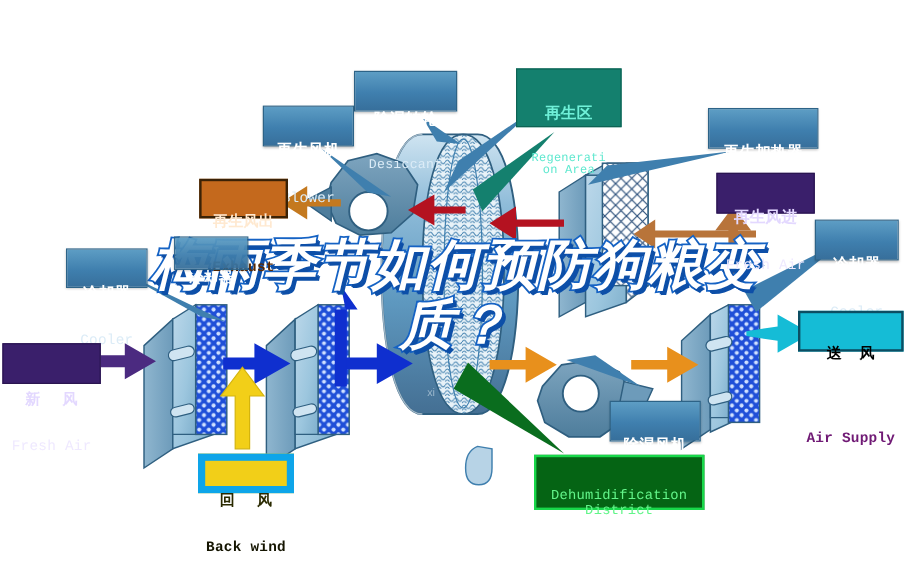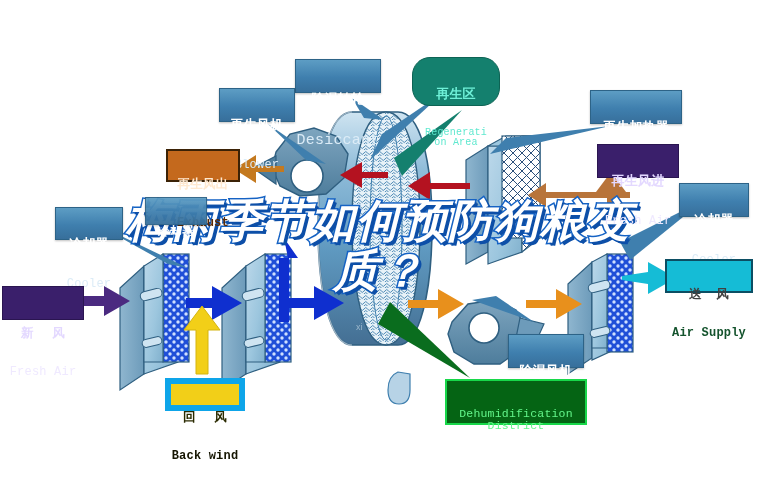--- a/index.html
+++ b/index.html
@@ -43,22 +43,22 @@
 
   .yellow{background:#f2cf18;border:6px solid #0ea5e9;}
   .yellow .lab-cn{color:#2a2a00;font-weight:bold;}
   .yellow .lab-en{color:#141400;font-weight:bold;}
 
   .green{background:#056414;border:2px solid #18d84a;}
   .green .lab-cn{color:#63f58a;}
   .green .lab-en{color:#63f58a;}
 
   .cyan{background:#15bcd6;border:2px solid #0c4e63;}
-  .cyan .lab-cn{color:#404040;font-weight:bold;}
-  .cyan .lab-en{color:#14532d;font-weight:bold;}
+  .cyan .lab-cn{color:#000000;font-weight:bold;}
+  .cyan .lab-en{color:#701a75;font-weight:bold;margin-top:32px;}
 
   
   #headline{
     position:absolute;left:118px;top:196px;width:522px;
     text-align:center;pointer-events:none;
     font-size:45px;font-weight:bold;font-style:italic;
     line-height:50px;letter-spacing:1px;
     color:#ffffff;
     -webkit-text-stroke:3px #1663c4;
     paint-order:stroke fill;
@@ -238,29 +238,29 @@
     </g>
   </svg>
 
   <div id="headline">
     <span>梅雨季节如何预防狗粮变</span>
     <span>质？</span>
   </div>
 
   <div class="label steel" style="left:295px;top:59px;width:86px;height:34px;padding-top:5px;font-size:13px;">
     <span class="lab-cn">除湿转轮</span>
-    <span class="lab-en" style="font-size:15px;">Desiccant</span>
+    <span class="lab-en" style="font-size:11px;">Desiccant</span>
   </div>
 
   <div class="label steel" style="left:219px;top:88px;width:76px;height:34px;padding-top:2px;font-size:13px;">
     <span class="lab-cn">再生风机</span>
     <span class="lab-en" style="font-size:12px;">Blower</span>
   </div>
 
-  <div class="label teal" style="left:412px;top:57px;width:88px;height:49px;padding-top:2px;font-size:13px;border-radius:18px;">
+  <div class="label teal" style="left:430px;top:57px;width:88px;height:49px;padding-top:2px;font-size:13px;">
     <span class="lab-cn">再生区</span>
     <span class="lab-en" style="font-size:10px;">Regenerati
 on Area</span>
   </div>
 
   <div class="label steel" style="left:590px;top:90px;width:92px;height:34px;padding-top:2px;font-size:13px;">
     <span class="lab-cn">再生加热器</span>
     <span class="lab-en" style="font-size:12px;">heater</span>
   </div>
 

